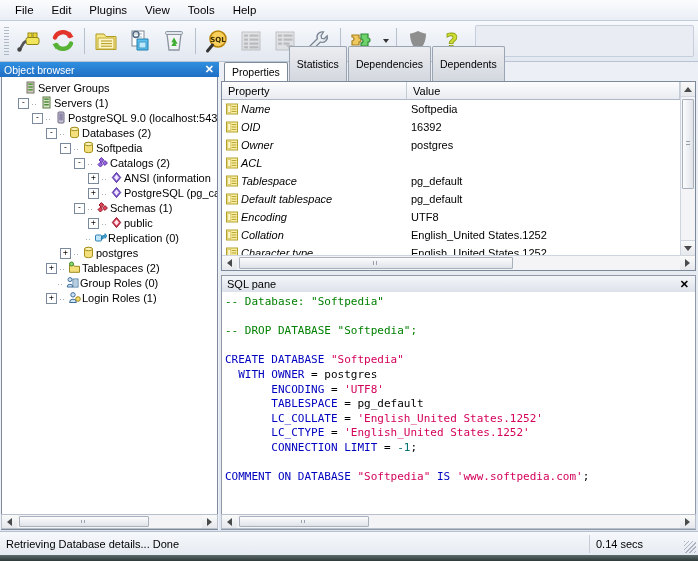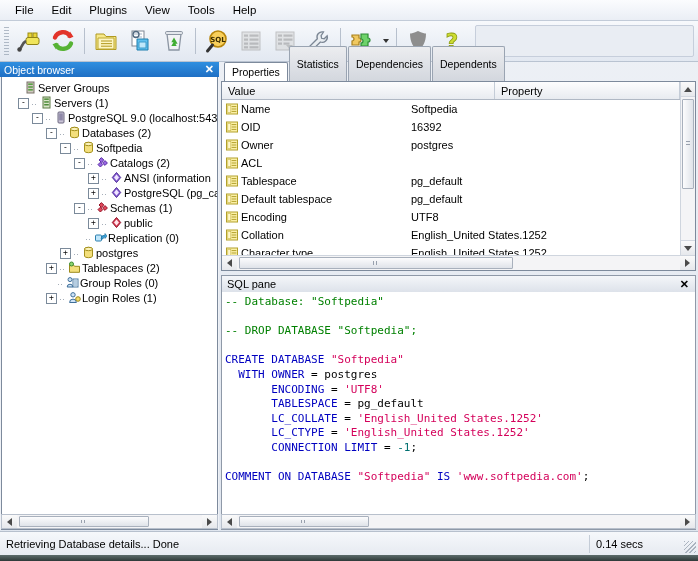--- a/index.html
+++ b/index.html
@@ -221,20 +221,21 @@
     height: 18px;
     display: flex; align-items: center;
     box-sizing: border-box;
   }
   .gc1 {
     width: 185px;
     display: flex; align-items: center;
     padding-left: 4px;
     box-sizing: border-box;
     overflow: hidden;
+    font-style: italic;
   }
   .gc2 {
     flex: 1;
     padding-left: 4px;
     font-size: 11px;
     overflow: hidden; white-space: nowrap;
   }
   .prop-label { font-size: 11px; margin-left: 3px; white-space: nowrap; }
 
   
@@ -759,22 +760,22 @@
           </div>
           <div class="tab">
             <span>Dependents</span>
           </div>
         </div>
 
       <div class="grid-wrap">
         <div class="grid-top">
           <div class="grid-cols">
             <div class="ghead">
+              <div class="gh c1">Property</div>
               <div class="gh c2">Value</div>
-              <div class="gh c1">Property</div>
             </div>
             <div id="proprows">
                 <div class="grow">
                   <div class="gc1">
                     <span style="display: flex;">
                       <svg width="12" height="12" viewBox="0 0 12 12">
                         <rect x="0.5" y="1" width="11" height="10" fill="#fbf0a8" stroke="#b3a12c"></rect>
                         <rect x="1.8" y="2.3" width="3" height="7.4" fill="#fff8cd" stroke="#c9b747" stroke-width=".6"></rect>
                         <g stroke="#b3a12c" stroke-width="1">
                           <line x1="5.6" y1="3.6" x2="10.4" y2="3.6"></line>

